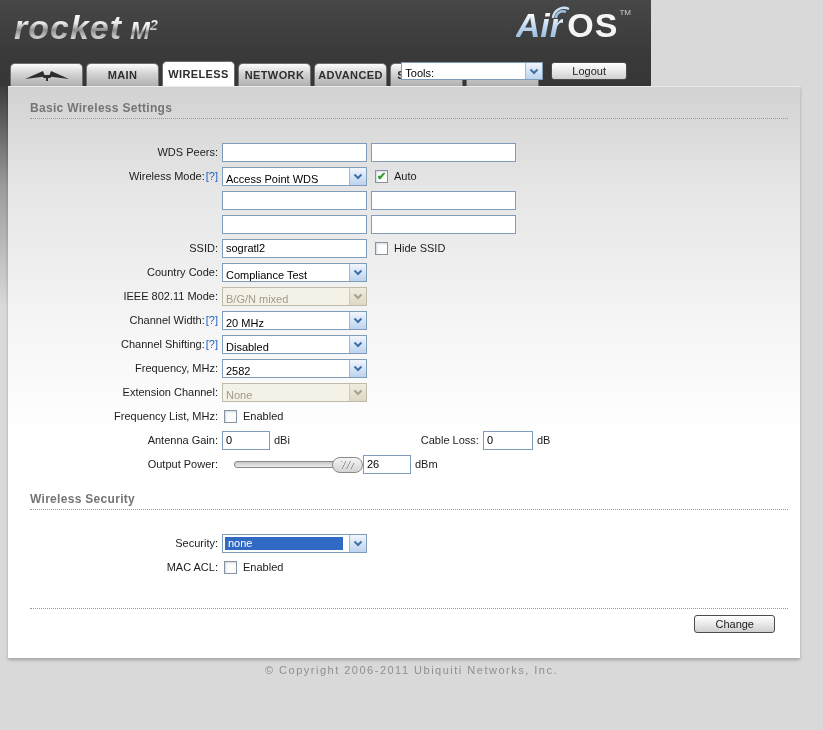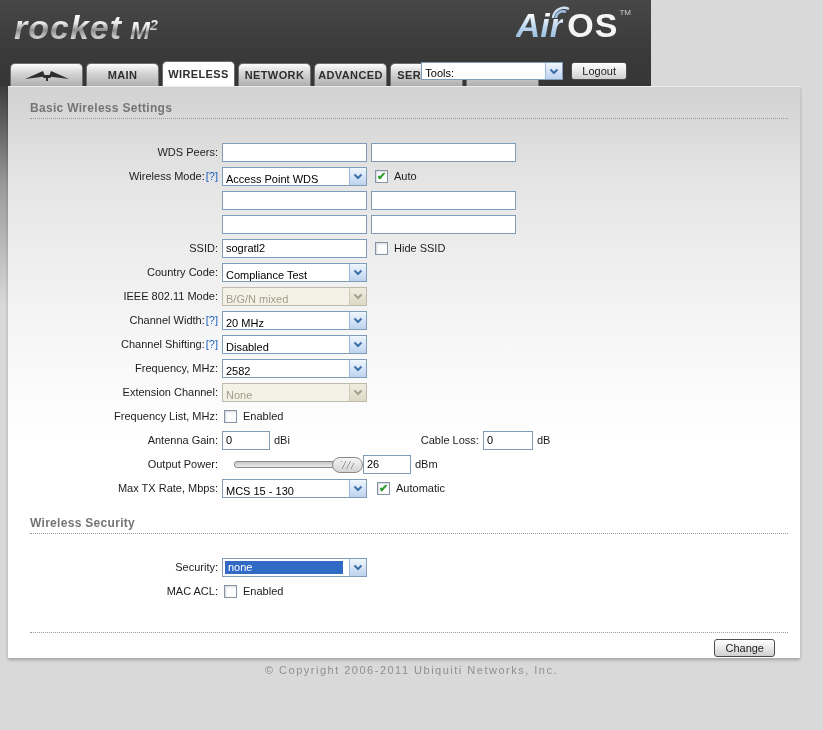--- a/index.html
+++ b/index.html
@@ -80,21 +80,21 @@
   .slider { position:relative; width:127px; height:7px; margin-left:12px; margin-right:2px;
             background:linear-gradient(180deg,#c6c6c6,#ededed); border:1px solid #8a8a8a; border-radius:3px; }
   .slider .handle { position:absolute; right:-3px; top:-5px; width:31px; height:16px;
             border:1px solid #8a8a8a; border-radius:8px;
             background:linear-gradient(180deg,#f4f4f4,#d4d4d4); cursor:pointer;
             display:flex; align-items:center; justify-content:center; }
   .slider .hatch { width:13px; height:8px;
             background:repeating-linear-gradient(115deg,#9a9a9a 0 1px,transparent 1px 4px); }
 
   .btn { font-family:inherit; font-size:11px; color:#1c1c1c; border:1px solid #4c4c4c; border-radius:3px;
-         background:linear-gradient(180deg,#ffffff,#e9e9e9 50%,#cfcfcf); padding:2px 10px; cursor:pointer; }
+         background:linear-gradient(180deg,#ffffff,#e9e9e9 50%,#cfcfcf); padding:2px 20px; cursor:pointer; }
 
   .change-row { display:flex; justify-content:flex-end; margin-top:6px; padding-right:13px; }
 
   .sec2-title { margin-top:16px; }
   .bottom-rule { margin-top:26px; }
 
   .copyright { position:absolute; top:664px; left:0; width:823px; text-align:center;
                font-size:11px; color:#8f8f8f; letter-spacing:1.5px; }
 
   .left-shade { position:absolute; left:0; top:86px; width:8px; height:220px;
@@ -322,35 +322,20 @@
           <div class="slider">
             <div class="handle">
                 <span class="hatch"></span>
               </div>
           </div>
           <input class="ti" style="width: 48px; margin-left: 0;" value="26">
           <span class="unit">dBm</span>
         </div>
       </div>
 
-      <div class="row">
-        <div class="lbl">Max TX Rate, Mbps:</div>
-        <div class="fld">
-          <div class="sel">
-            <span class="txt">MCS 15 - 130</span>
-            <span class="arrow">
-                <svg width="10" height="7" viewBox="0 0 10 7">
-                  <path d="M1.5 1.5 L5 5 L8.5 1.5" stroke="#3d6fa8" stroke-width="2" fill="none"></path>
-                </svg>
-              </span>
-          </div>
-          <span class="cb gap10 checked"></span>
-          <span class="cb-lbl">Automatic</span>
-        </div>
-      </div>
     </div>
 
     <div class="section-title sec2-title">Wireless Security</div>
     <div class="rule"></div>
 
     <div class="form">
       <div class="row">
         <div class="lbl">Security:</div>
         <div class="fld">
           <div class="sel hl">

